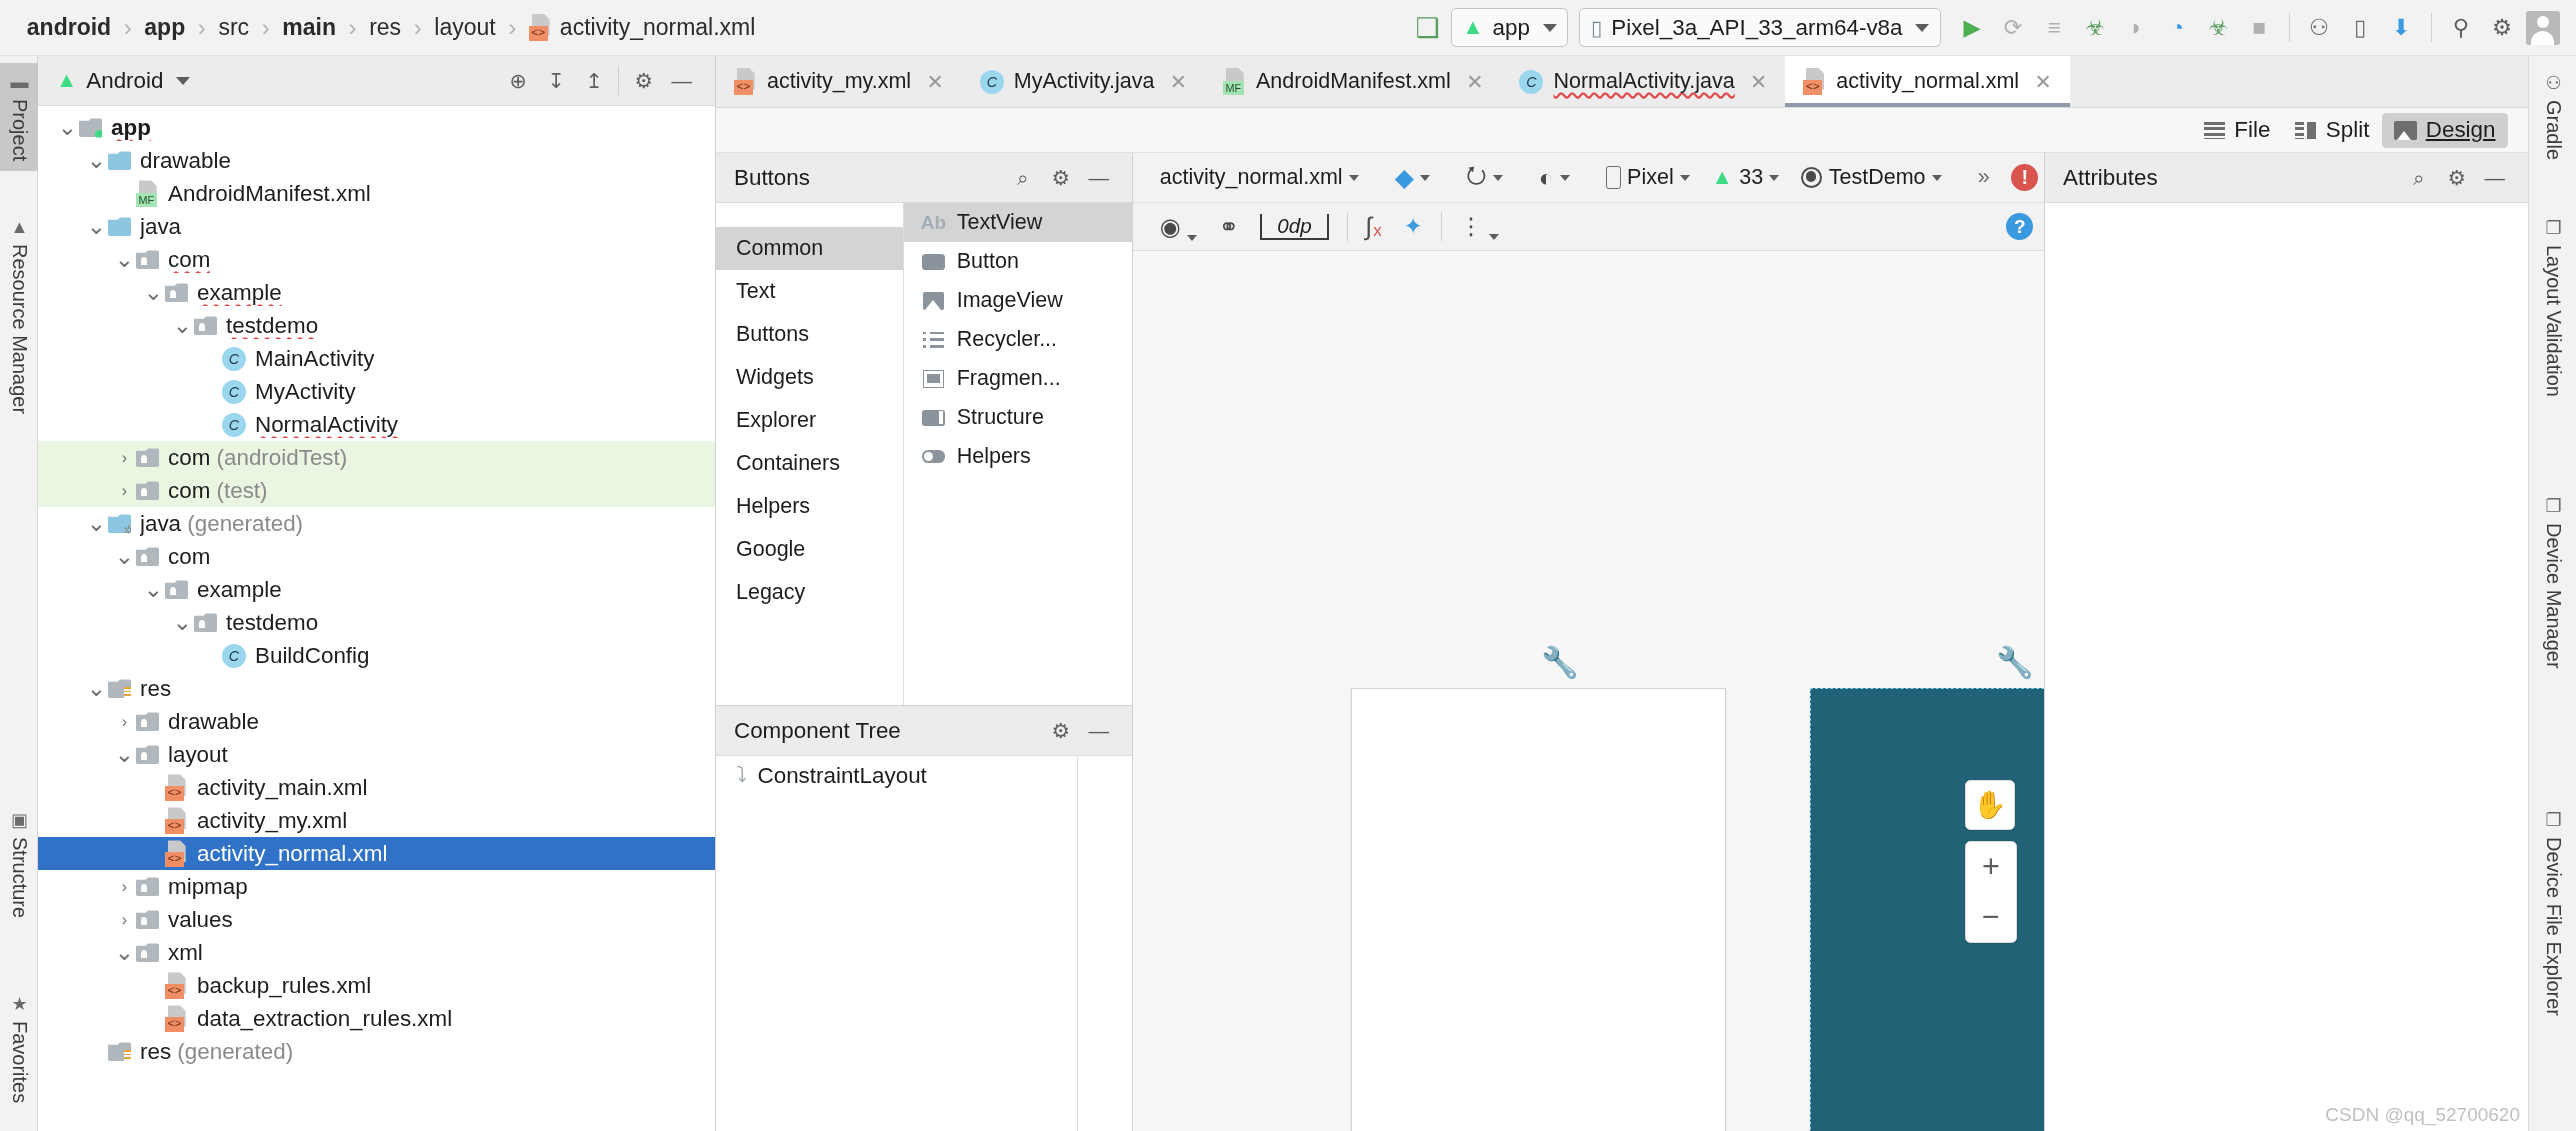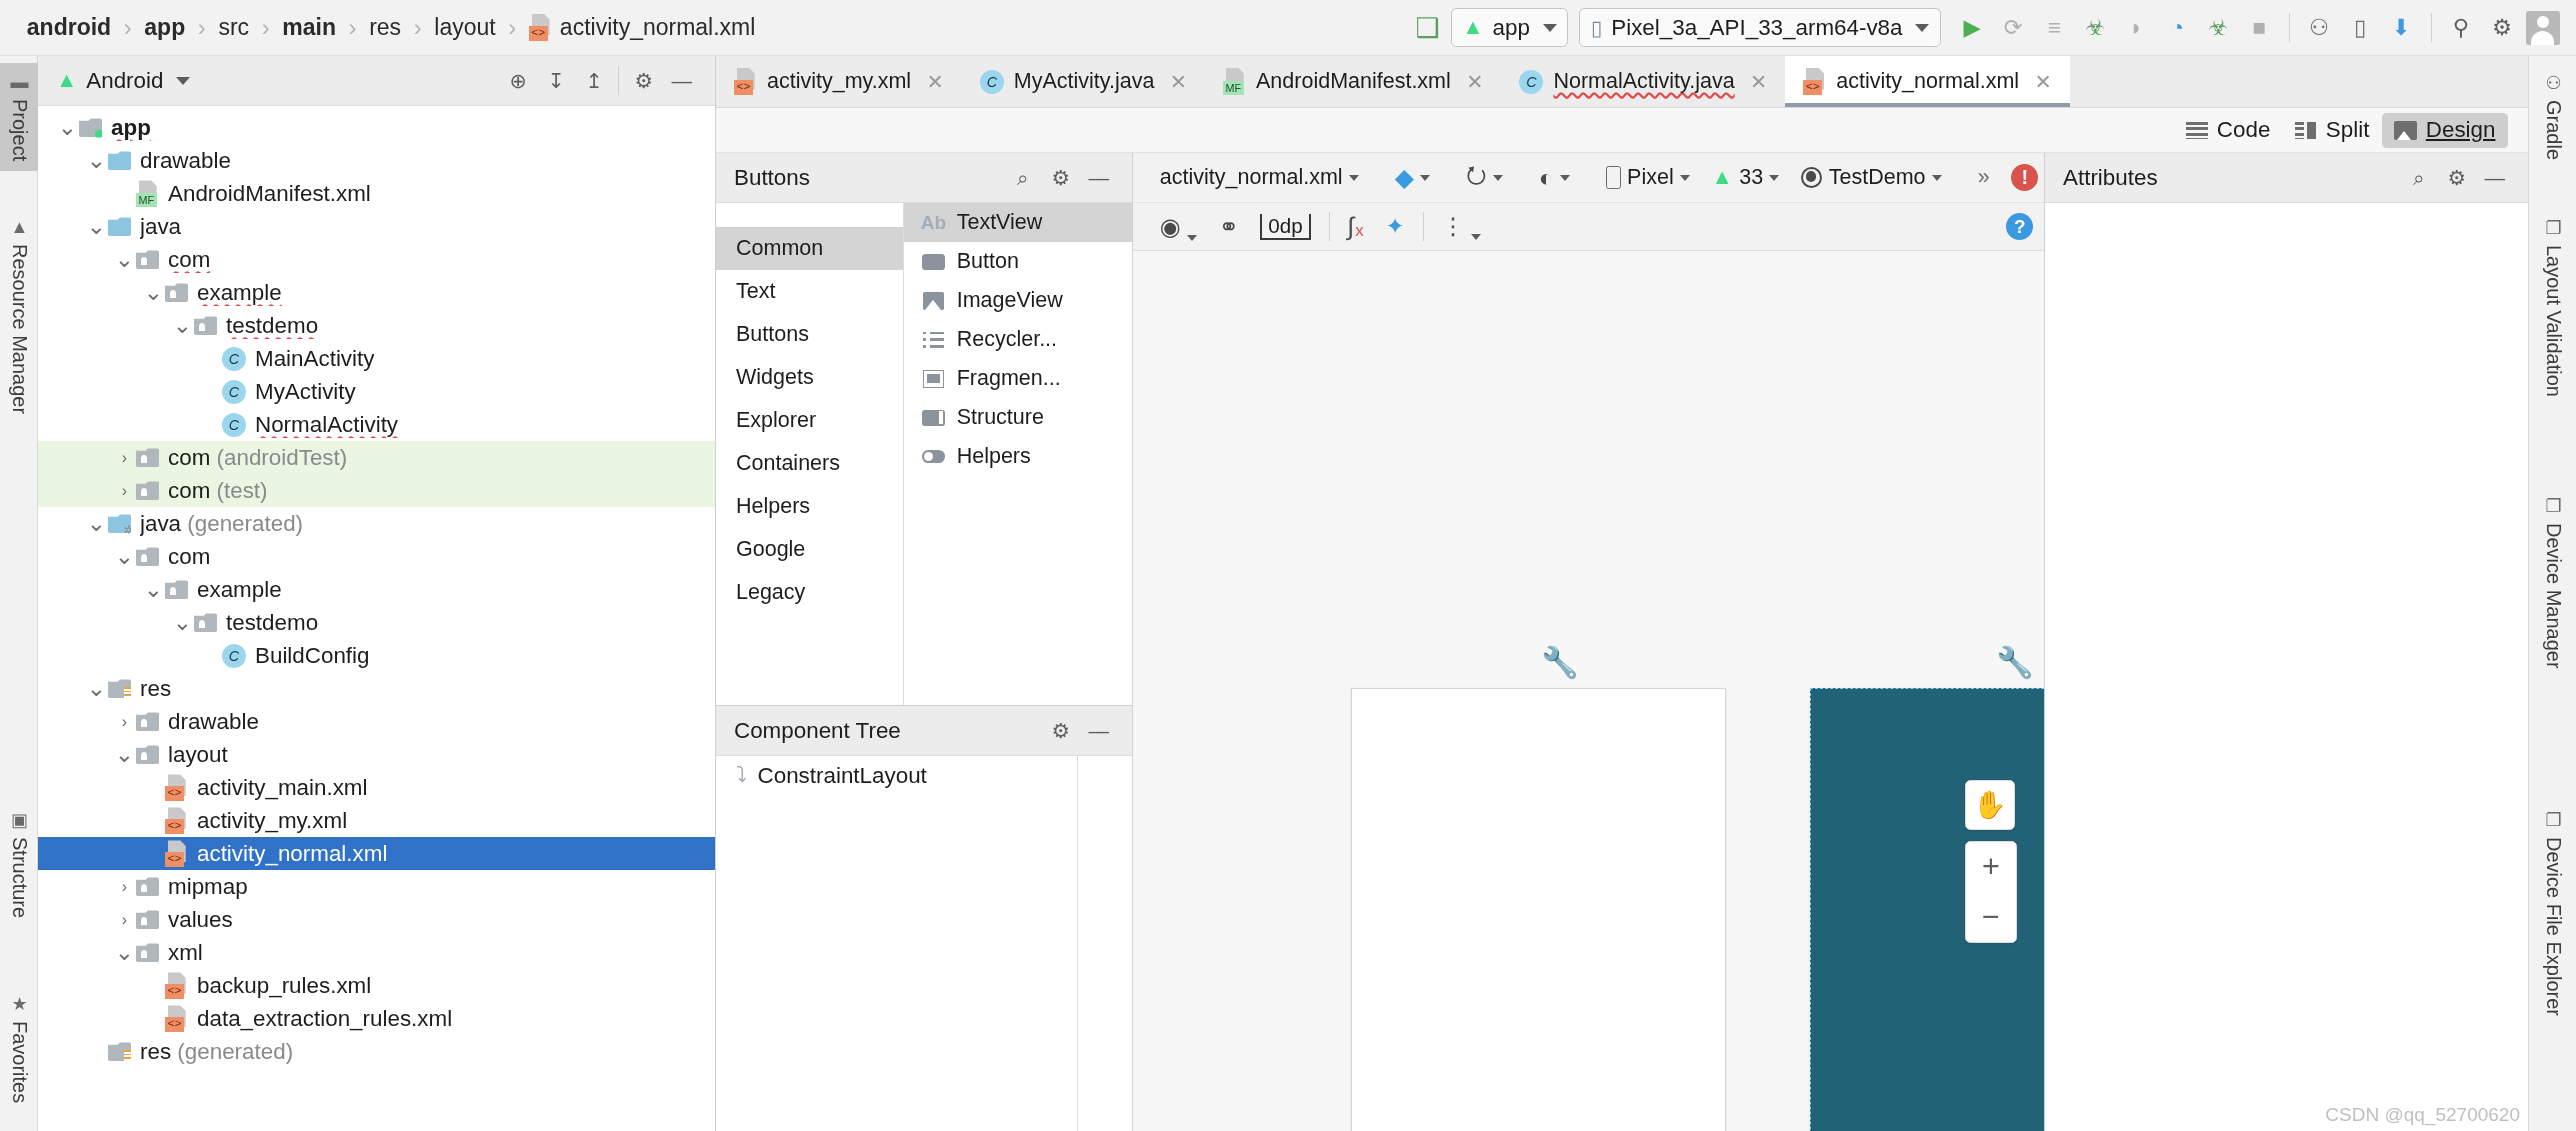--- a/index.html
+++ b/index.html
@@ -512,21 +512,21 @@
               <span class="tag">&lt;&gt;</span>
             </span>
             <span>activity_normal.xml</span>
             <span class="x">✕</span>
           </div>
         </div>
 
       <div class="modebar" id="modebar">
           <div class="modebtn">
             <span class="ic-code"></span>
-            <span>Code</span>
+            <span>File</span>
           </div>
           <div class="modebtn">
             <span class="ic-split">
               <i></i>
               <i></i>
             </span>
             <span>Split</span>
           </div>
           <div class="modebtn active">
             <span class="ic-design"></span>
@@ -692,21 +692,21 @@
 
           <div class="surf-tb2">
             <div class="stb-item">
               <span style="color:#4a4a4a;font-size:24px;">◉</span>
               <span class="caret-sm" style="align-self:flex-end;"></span>
             </div>
             <div class="stb-item">
               <span style="color:#4a4a4a;font-size:24px;">⚭</span>
             </div>
             <div class="stb-item">
-              <span style="border-bottom:2.7px solid #3a3a3a;border-left:2.7px solid #3a3a3a;border-right:2.7px solid #3a3a3a;padding:0 6px;font-size:20.6px;">0dp</span>
+              <span style="border-bottom:2.7px solid #3a3a3a;border-left:2.7px solid #3a3a3a;border-right:2.7px solid #3a3a3a;padding:0 15px;font-size:20.6px;font-style:italic;">0dp</span>
             </div>
             <div class="stb-sep"></div>
             <div class="stb-item">
               <span style="color:#4a4a4a;font-size:25px;">∫</span>
               <span style="color:#d9534f;font-size:17px;margin-left:-5.4px;align-self:flex-end;">x</span>
             </div>
             <div class="stb-item">
               <span style="color:#3b99e0;font-size:23px;">✦</span>
             </div>
             <div class="stb-sep"></div>

